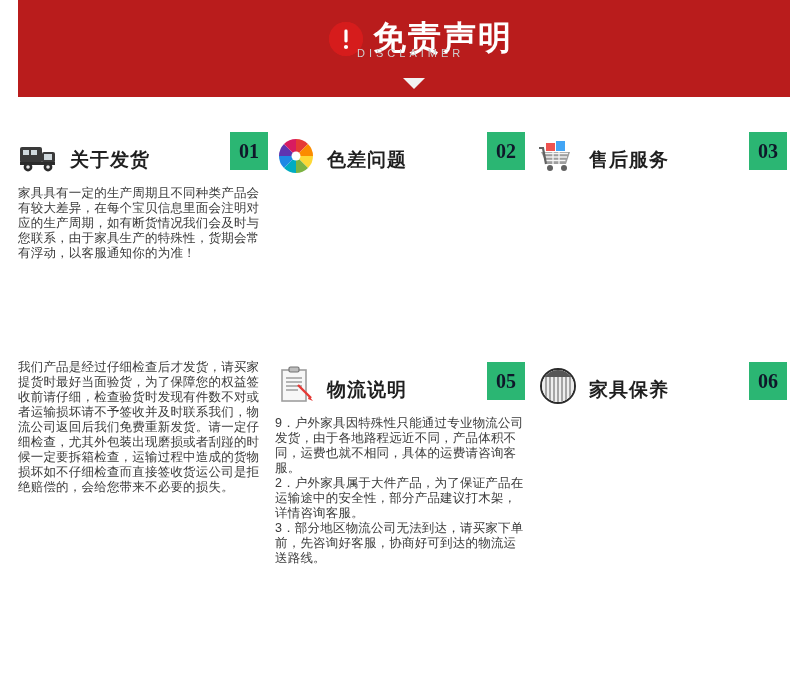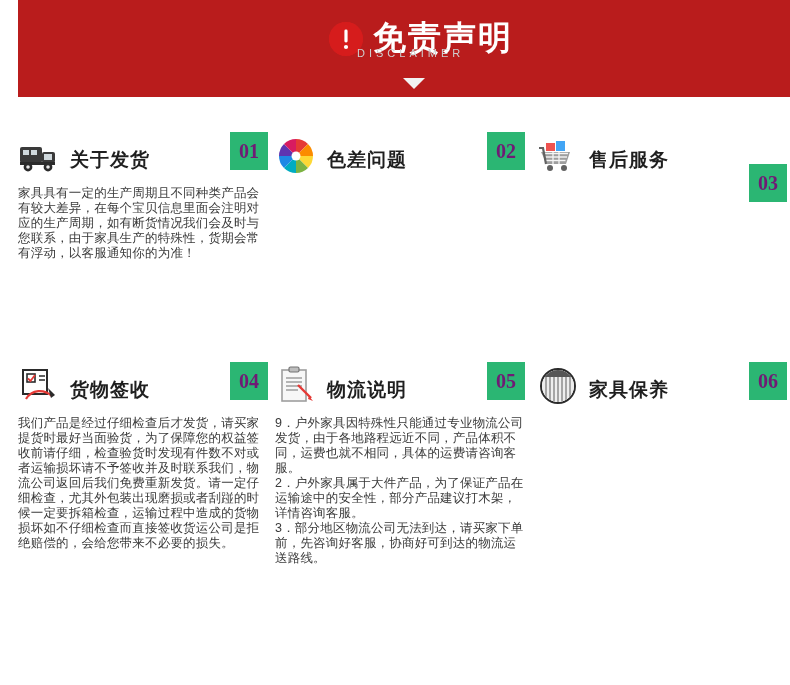--- a/index.html
+++ b/index.html
@@ -95,21 +95,21 @@
     font-weight: bold;
     color: #1f1f1f;
     letter-spacing: 1px;
     white-space: nowrap;
   }
   .num-badge {
     position: absolute;
     right: 0; top: 2px;
     width: 38px; height: 38px;
     background: #2bb673;
-    color: #701a75;
+    color: #0f172a;
     font-size: 20px;
     font-weight: bold;
     font-family: "Liberation Serif", serif;
     display: flex;
     align-items: center;
     justify-content: center;
   }
   .num-badge::after {
     content: "";
     position: absolute;
@@ -207,39 +207,25 @@
             <path d="M6 18.5 L31 18.5" stroke="#f5f5f5" stroke-width="1.4"></path>
             <path d="M7.5 22 L30 22" stroke="#f5f5f5" stroke-width="1.4"></path>
             <path d="M9 25.5 L28.5 25.5" stroke="#f5f5f5" stroke-width="1.4"></path>
             <path d="M16 17 L16 29 M22 17 L22 29" stroke="#f5f5f5" stroke-width="1.3"></path>
             <path d="M2 13 L6 13 L9 29" stroke="#616161" stroke-width="2.2" fill="none"></path>
             <circle cx="13" cy="33" r="3" fill="#616161"></circle>
             <circle cx="27" cy="33" r="3" fill="#616161"></circle>
           </svg>
         </div>
         <div class="cell-title">售后服务</div>
-        <div class="num-badge" style="background: rgb(43, 182, 115); margin-top: 32px;">03</div>
+        <div class="num-badge" style="background: rgb(43, 182, 115);">03</div>
       </div>
     </div>
 
     <div class="cell col1 row2">
-      <div class="cell-head">
-        <div class="cell-icon">
-          <svg width="42" height="42" viewBox="0 0 42 42" aria-hidden="true">
-            <rect x="5" y="5" width="24" height="24" fill="none" stroke="#2b2b2b" stroke-width="2"></rect>
-            <rect x="9" y="9" width="8" height="8" fill="none" stroke="#2b2b2b" stroke-width="1.6"></rect>
-            <path d="M10 13.5 L12.5 16 L17 10" stroke="#e53935" stroke-width="1.8" fill="none"></path>
-            <path d="M21 11 L27 11 M21 15 L27 15" stroke="#2b2b2b" stroke-width="1.4"></path>
-            <path d="M8 34 C14 24, 26 24, 34 31" stroke="#e53935" stroke-width="2.2" fill="none"></path>
-            <path d="M30 23 L37 30 L33 33 Z" fill="#2b2b2b"></path>
-          </svg>
-        </div>
-        <div class="cell-title">货物签收</div>
-        <div class="num-badge" style="background: rgb(43, 182, 115);">04</div>
-      </div>
       <div class="cell-body">
         <p>我们产品是经过仔细检查后才发货，请买家提货时最好当面验货，为了保障您的权益签收前请仔细，检查验货时发现有件数不对或者运输损坏请不予签收并及时联系我们，物流公司返回后我们免费重新发货。请一定仔细检查，尤其外包装出现磨损或者刮踫的时候一定要拆箱检查，运输过程中造成的货物损坏如不仔细检查而直接签收货运公司是拒绝赔偿的，会给您带来不必要的损失。</p>
       </div>
     </div>
 
     <div class="cell col2 row2">
       <div class="cell-head">
         <div class="cell-icon">
           <svg width="42" height="42" viewBox="0 0 42 42" aria-hidden="true">
             <rect x="7" y="5" width="24" height="31" fill="#f7f7f7" stroke="#9e9e9e" stroke-width="1.6"></rect>

